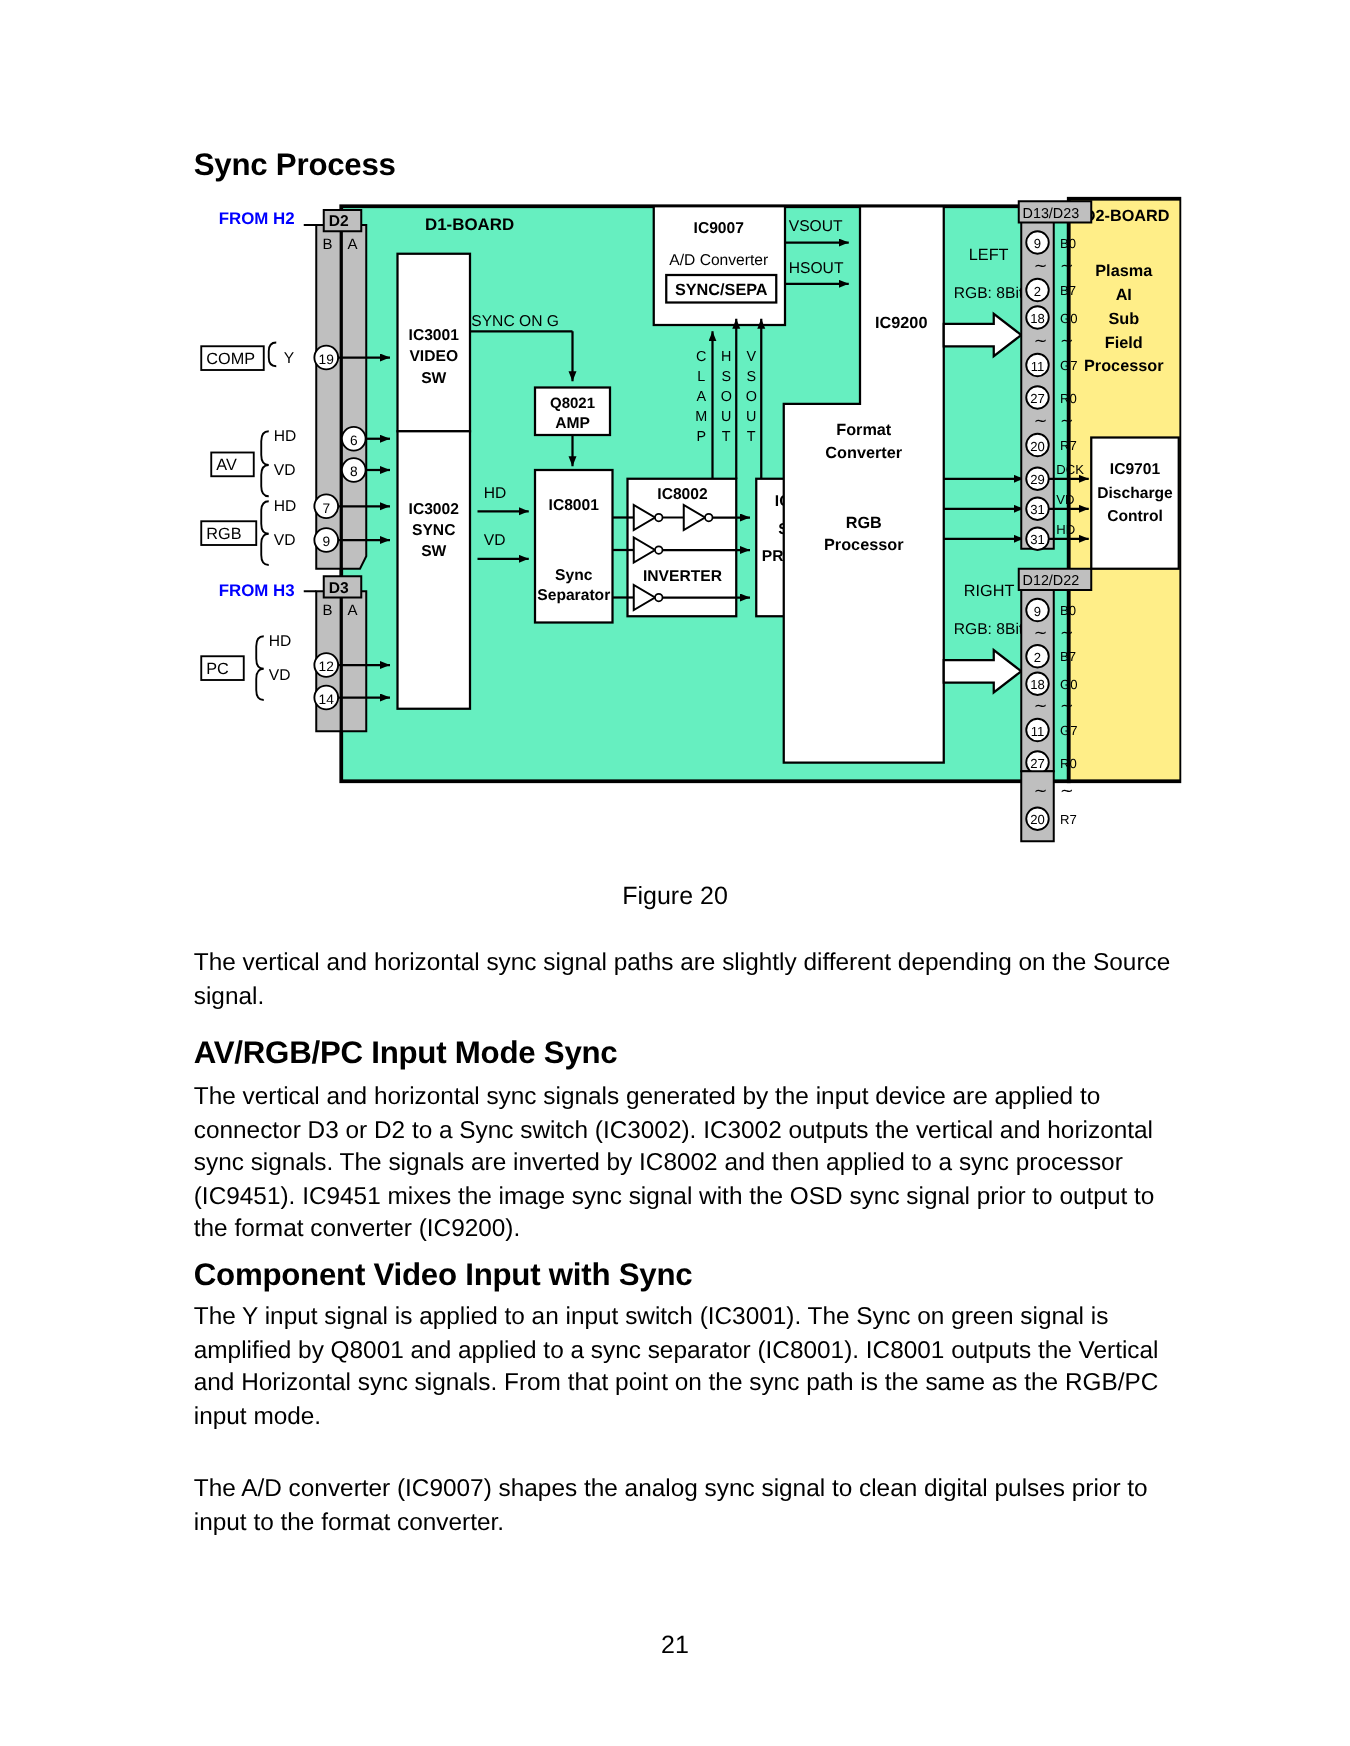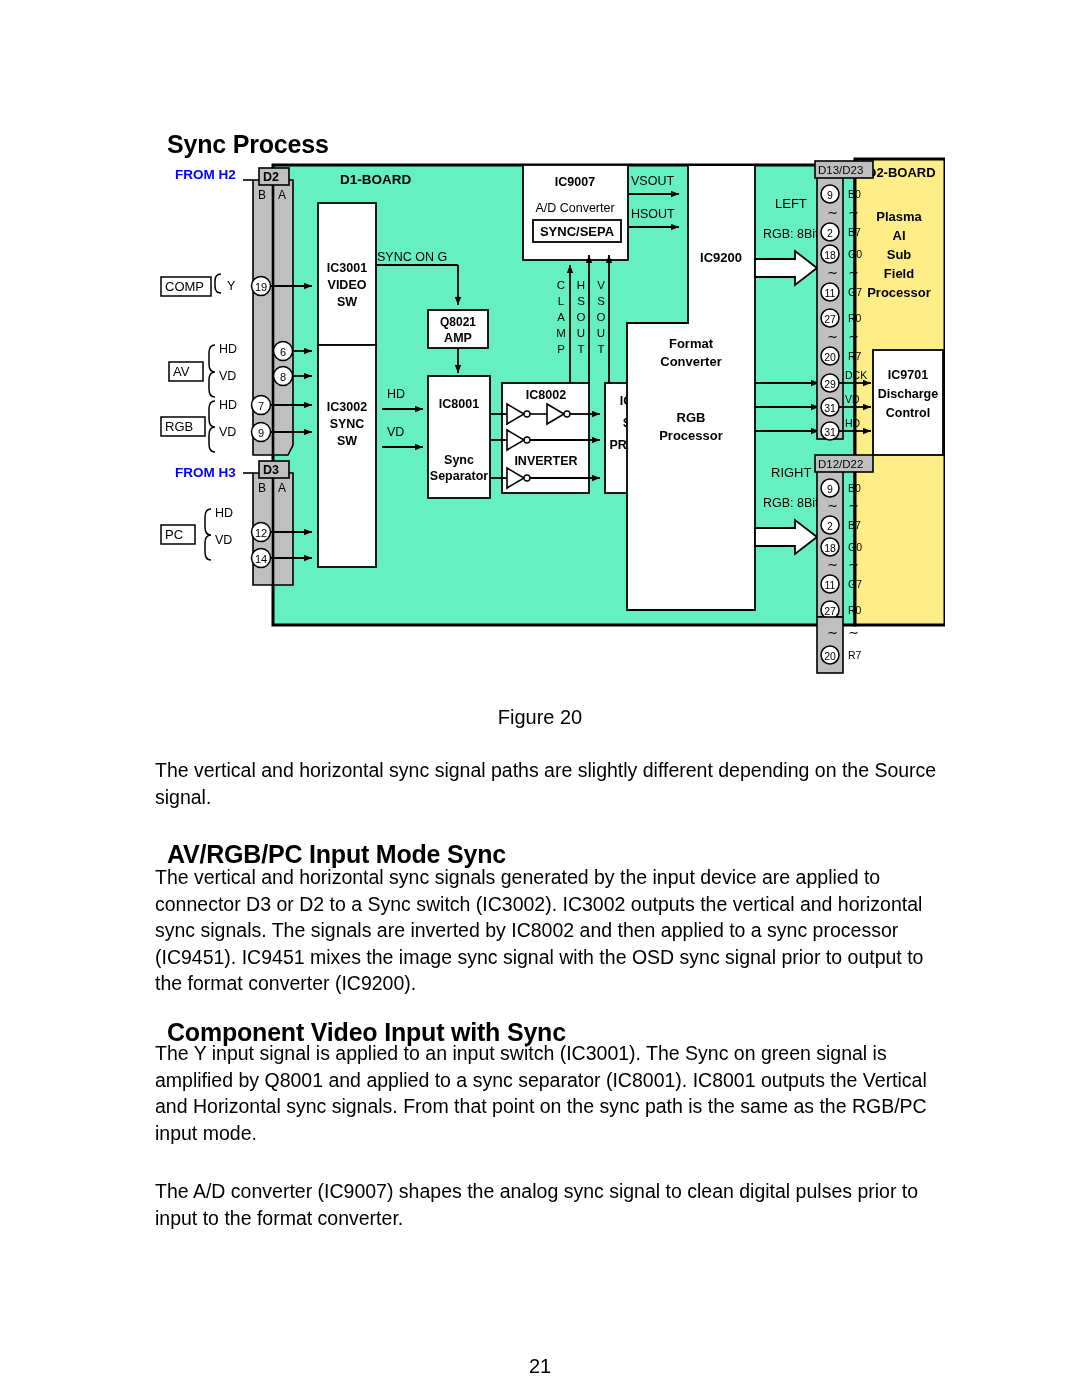--- a/index.html
+++ b/index.html
@@ -18,21 +18,21 @@
   .page {
     position: absolute;
     left: 0; top: 0;
     width: 1080px;
     height: 1397px;
   }
 
   
   h1.sec-title {
     position: absolute;
-    margin: 12px;
+    margin: 0;
     font-size: 25px;
     font-weight: bold;
     letter-spacing: -0.2px;
   }
   p.body-text {
     position: absolute;
     margin: 0;
     font-size: 19.5px;
     line-height: 26.5px;
     width: 790px;
@@ -425,15 +425,15 @@
   <h1 class="sec-title" style="left:155px; top:828px;">AV/RGB/PC Input Mode Sync</h1>
 
   <p class="body-text" style="top:864px;">The vertical and horizontal sync signals generated by the input device are applied to connector D3 or D2 to a Sync switch (IC3002). IC3002 outputs the vertical and horizontal sync signals. The signals are inverted by IC8002 and then applied to a sync processor (IC9451). IC9451 mixes the image sync signal with the OSD sync signal prior to output to the format converter (IC9200).</p>
 
   <h1 class="sec-title" style="left:155px; top:1006px;">Component Video Input with Sync</h1>
 
   <p class="body-text" style="top:1040px;">The Y input signal is applied to an input switch (IC3001). The Sync on green signal is amplified by Q8001 and applied to a sync separator (IC8001). IC8001 outputs the Vertical and Horizontal sync signals. From that point on the sync path is the same as the RGB/PC input mode.</p>
 
   <p class="body-text" style="top:1178px;">The A/D converter (IC9007) shapes the analog sync signal to clean digital pulses prior to input to the format converter.</p>
 
-  <div class="page-num" style="top:1355px;text-align:center;">21</div>
+  <div class="page-num" style="top:1305px;text-align:center;">21</div>
 
 </div>
 
 </body></html>

